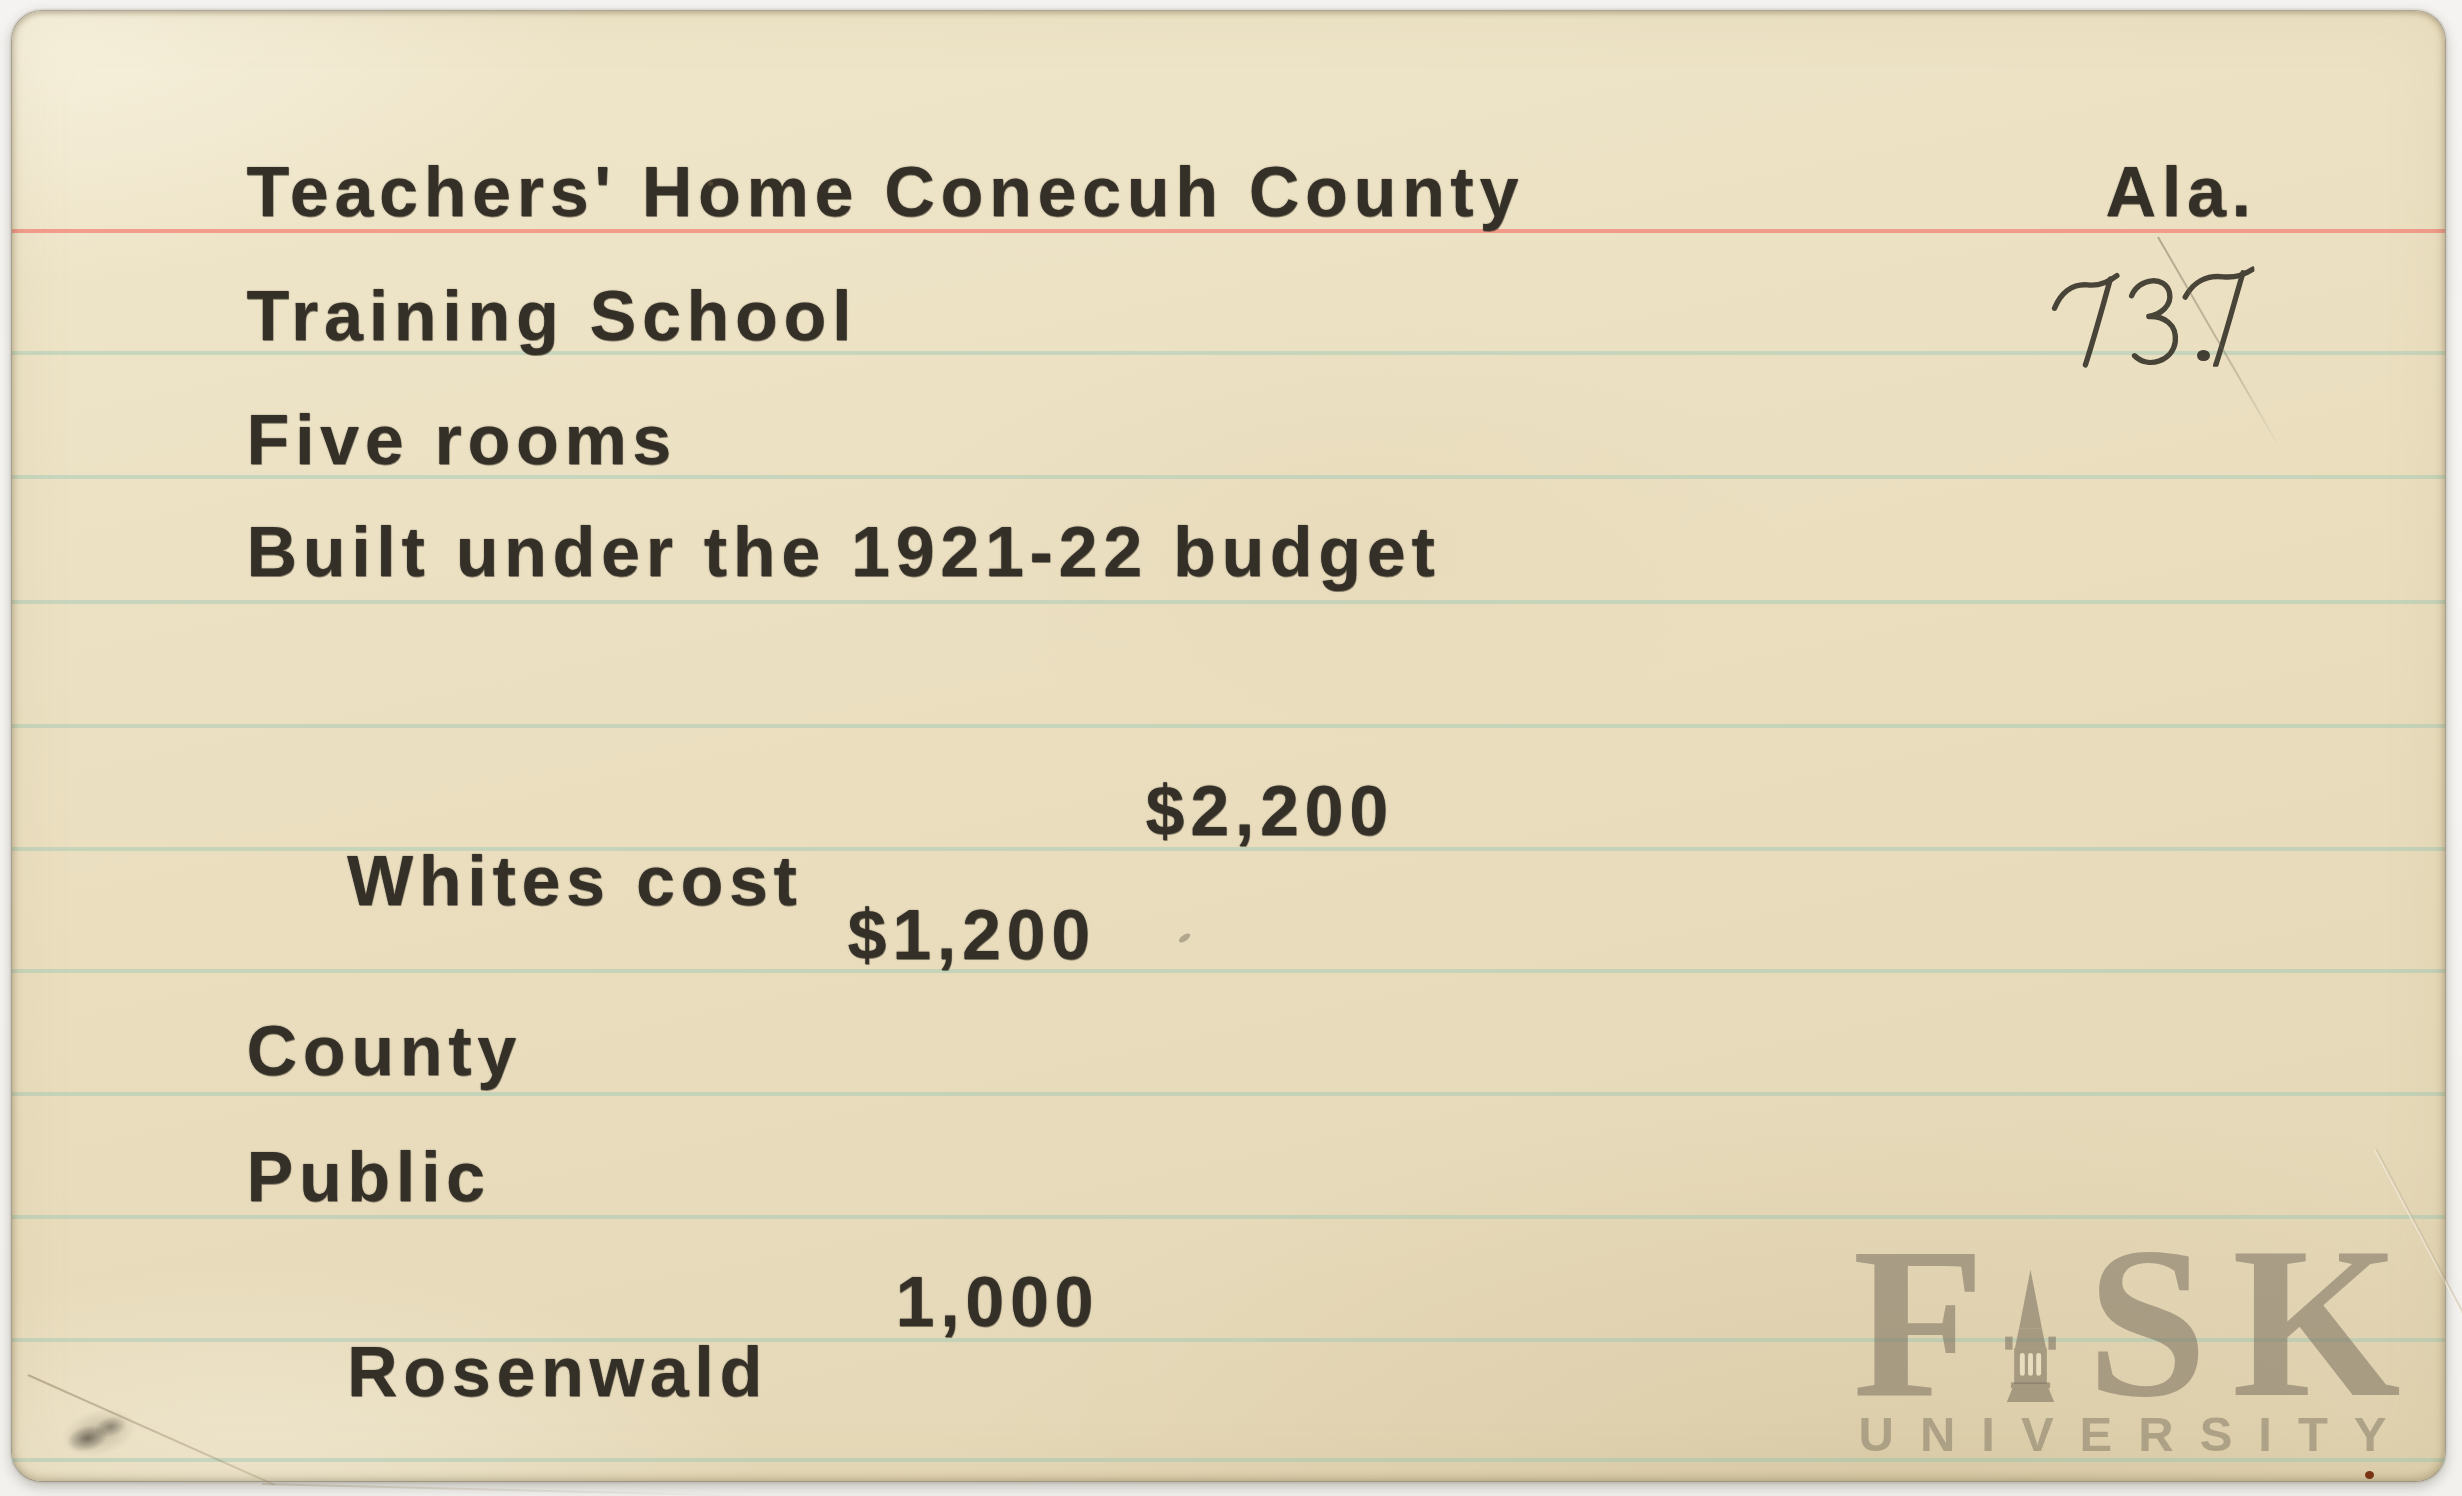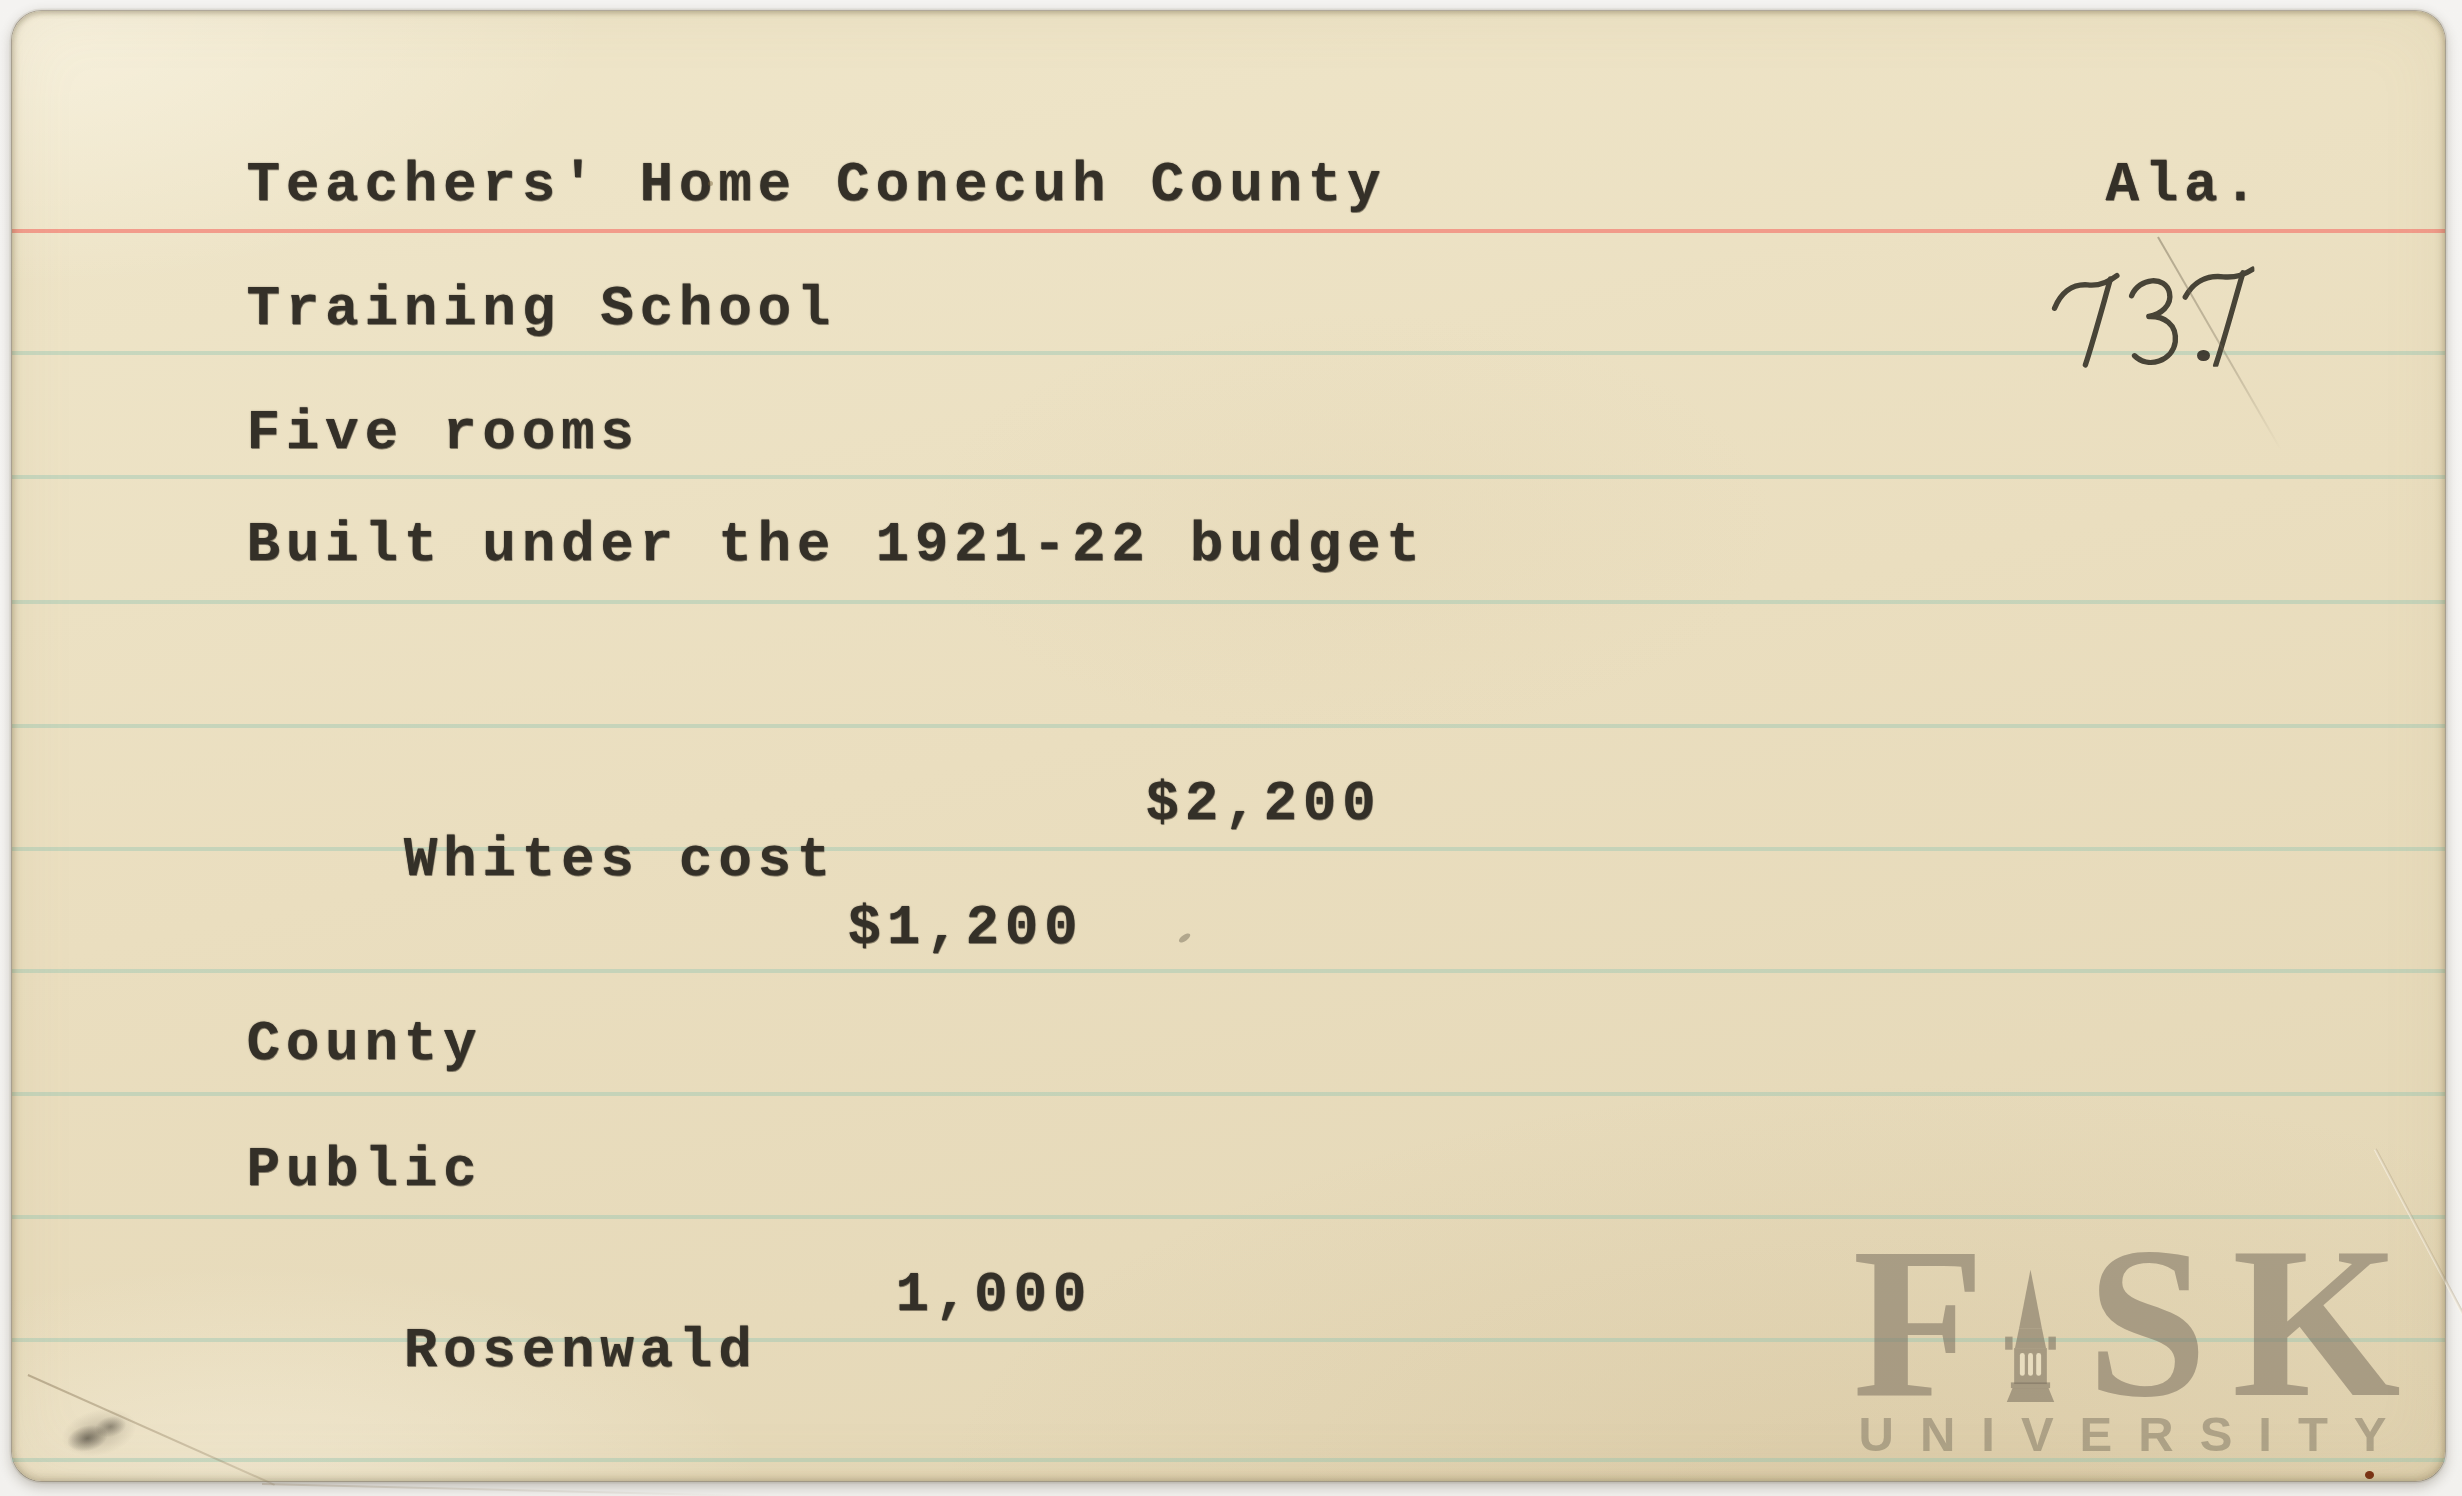--- a/index.html
+++ b/index.html
@@ -33,24 +33,24 @@
       inset 0 0 66px rgba(165,145,100,0.10);
   }
   
   .rule{position:absolute;left:0;right:0;height:4.1px;}
   .rule.red{background:rgba(242,138,124,0.80);top:218px;}
   .rule.blue{background:rgba(148,197,178,0.42);}
   .rb1{top:340px}.rb2{top:464px}.rb3{top:589px}.rb4{top:713px}.rb5{top:836px}
   .rb6{top:958px}.rb7{top:1081px}.rb8{top:1204px}.rb9{top:1327px}.rb10{top:1447px}
   
   .typed{
-    position:absolute;left:235px;font-size:56px;font-weight:bold;line-height:1;
+    position:absolute;left:235px;font-size:70px;font-weight:bold;line-height:1;
     letter-spacing:5.7px;color:#343028;white-space:pre;
     text-shadow:0 0 1.6px rgba(52,46,36,0.55), 0.5px 0.5px 0 rgba(52,46,36,0.5);
-    font-family:Liberation Mono, monospace;
+    font-family:Liberation Sans, sans-serif;
   }
   .r1{top:146px}.r2{top:270px}.r3{top:394px}.r4{top:506px}.r5{top:641px}
   .r6{top:765px}.r7{top:889px}.r8{top:1005px}.r9{top:1131px}.r10{top:1256px}
   .ala{left:2094px;top:146px}
   .val{position:absolute;top:0;}
   .v6{left:899px}.v7{left:601px}.v10{left:649px}
   
   .handnum{position:absolute;left:2038px;top:256px;width:206px;height:102px;transform:rotate(-2deg);}
   .handnum svg{width:100%;height:100%;}
   .sr{position:absolute;width:0.8px;height:0.8px;overflow:hidden;clip-path:inset(100%);white-space:nowrap;}

